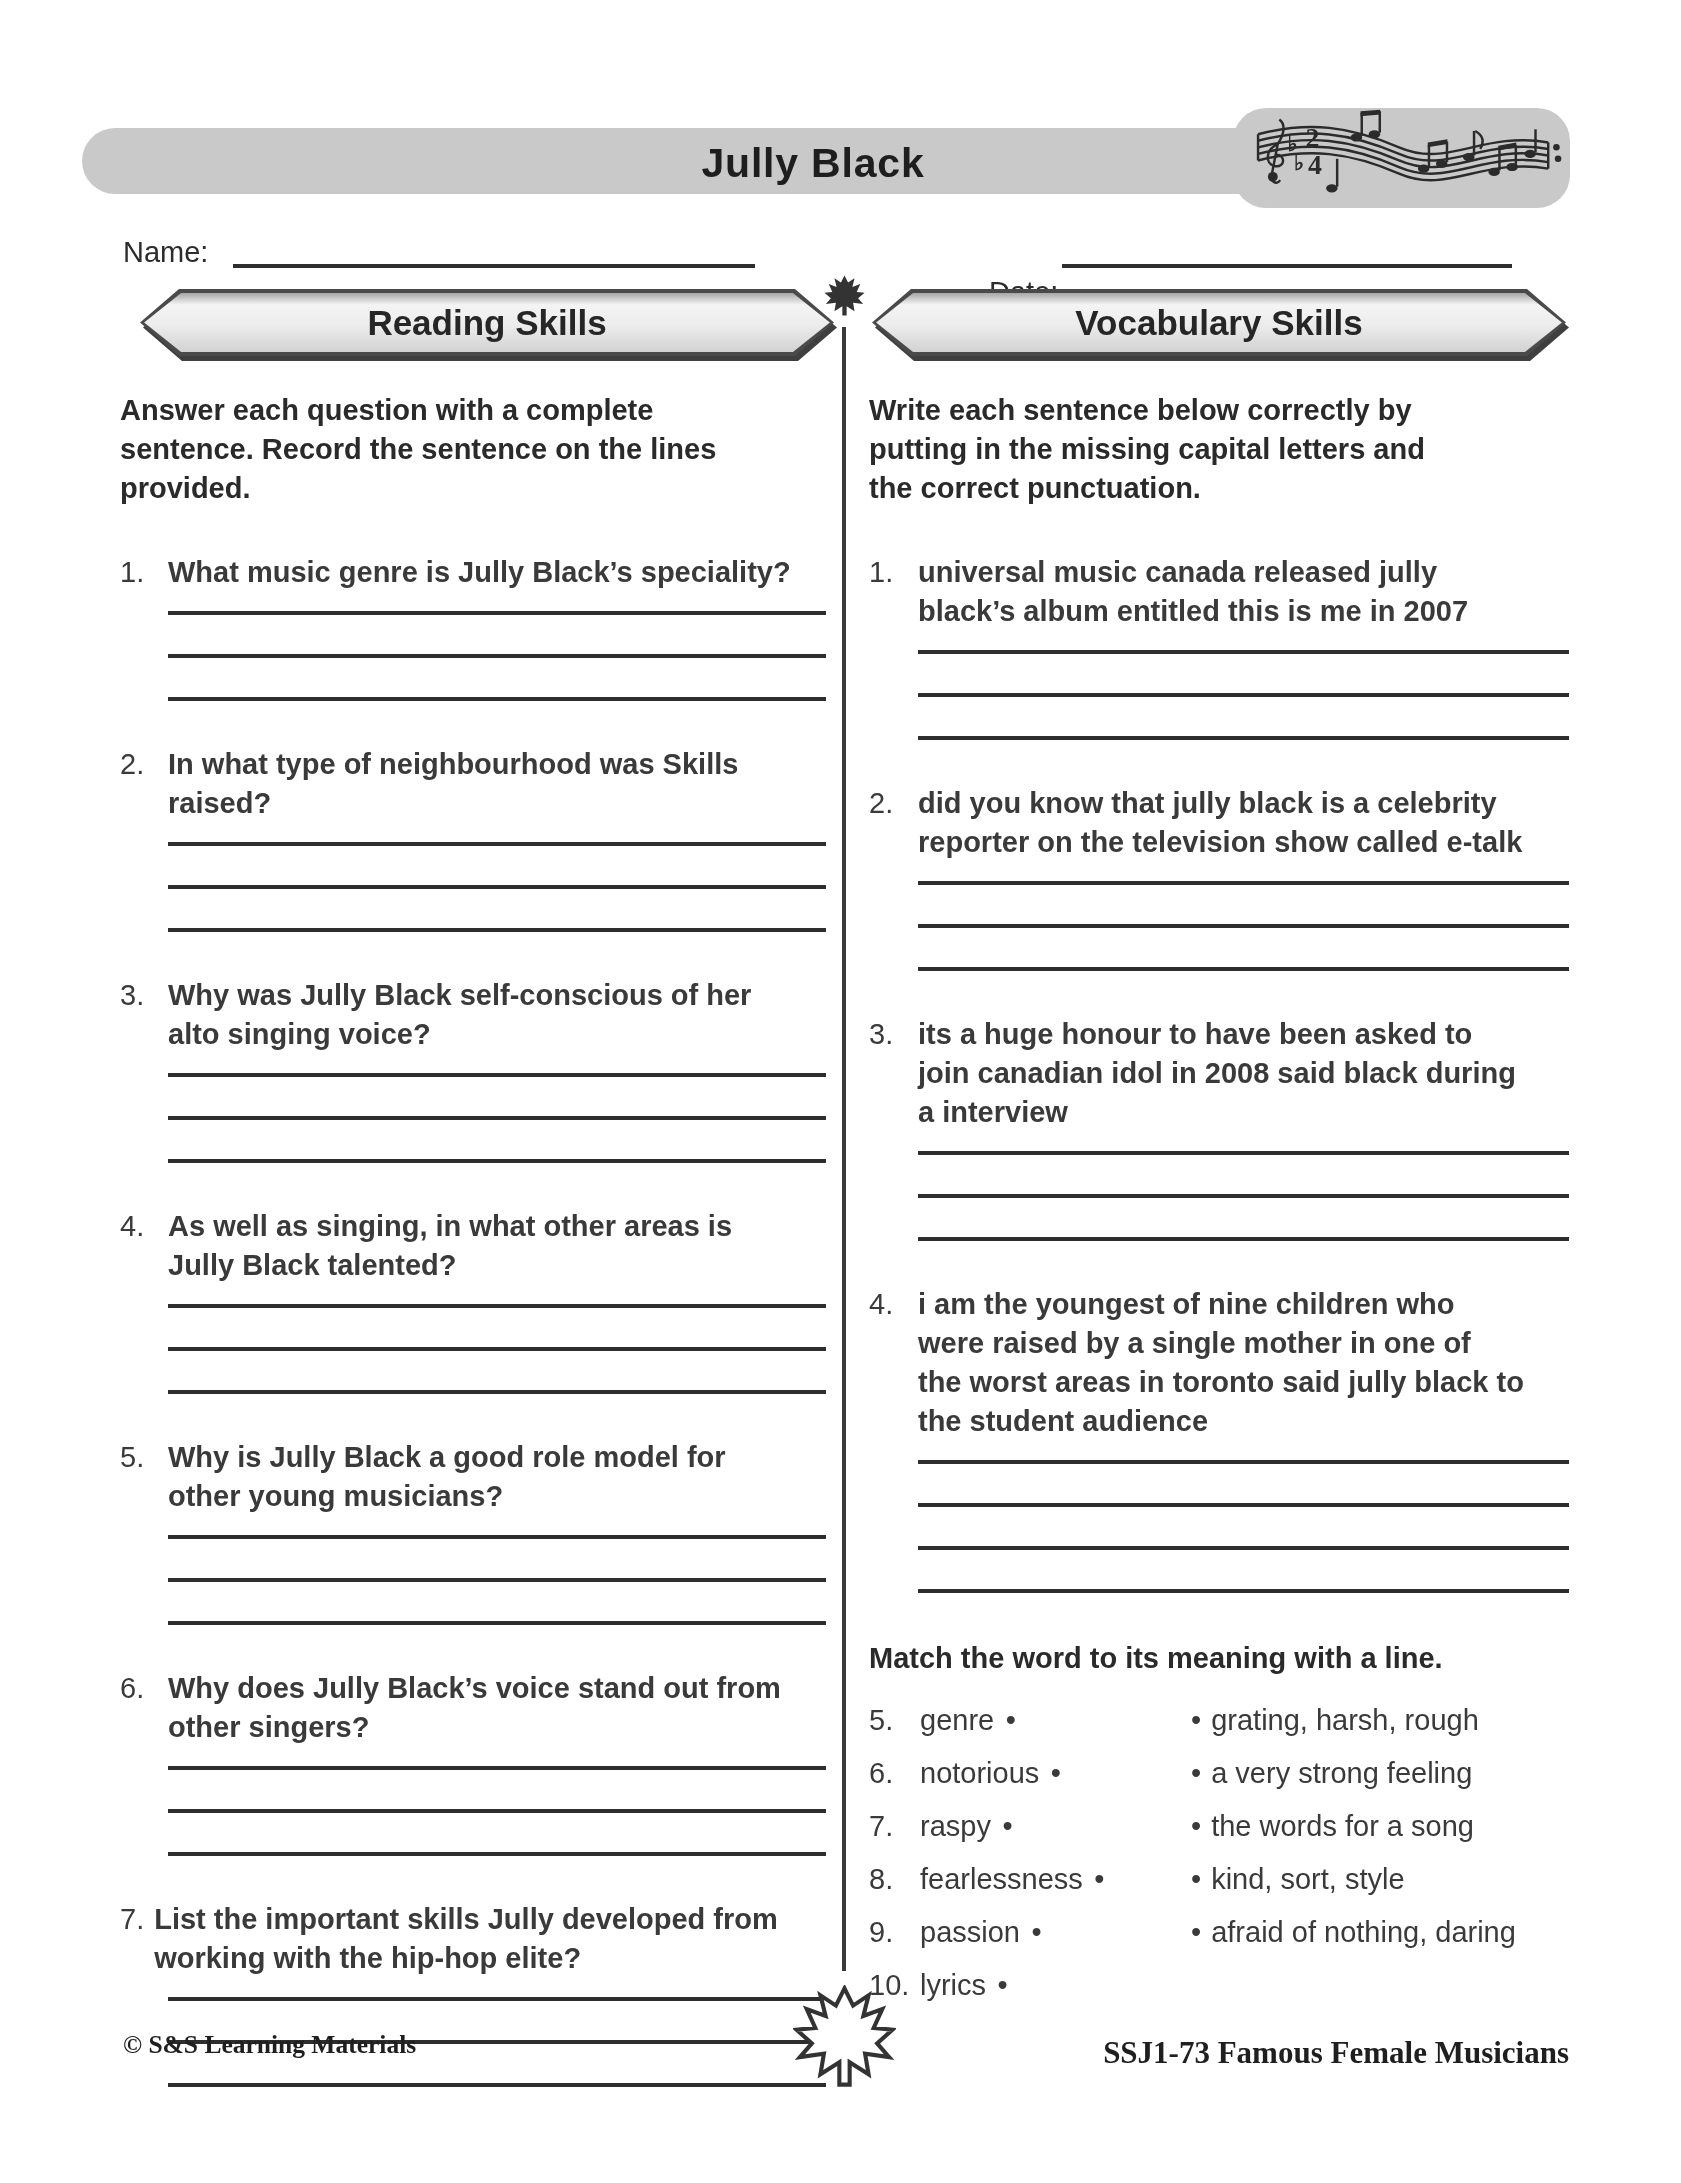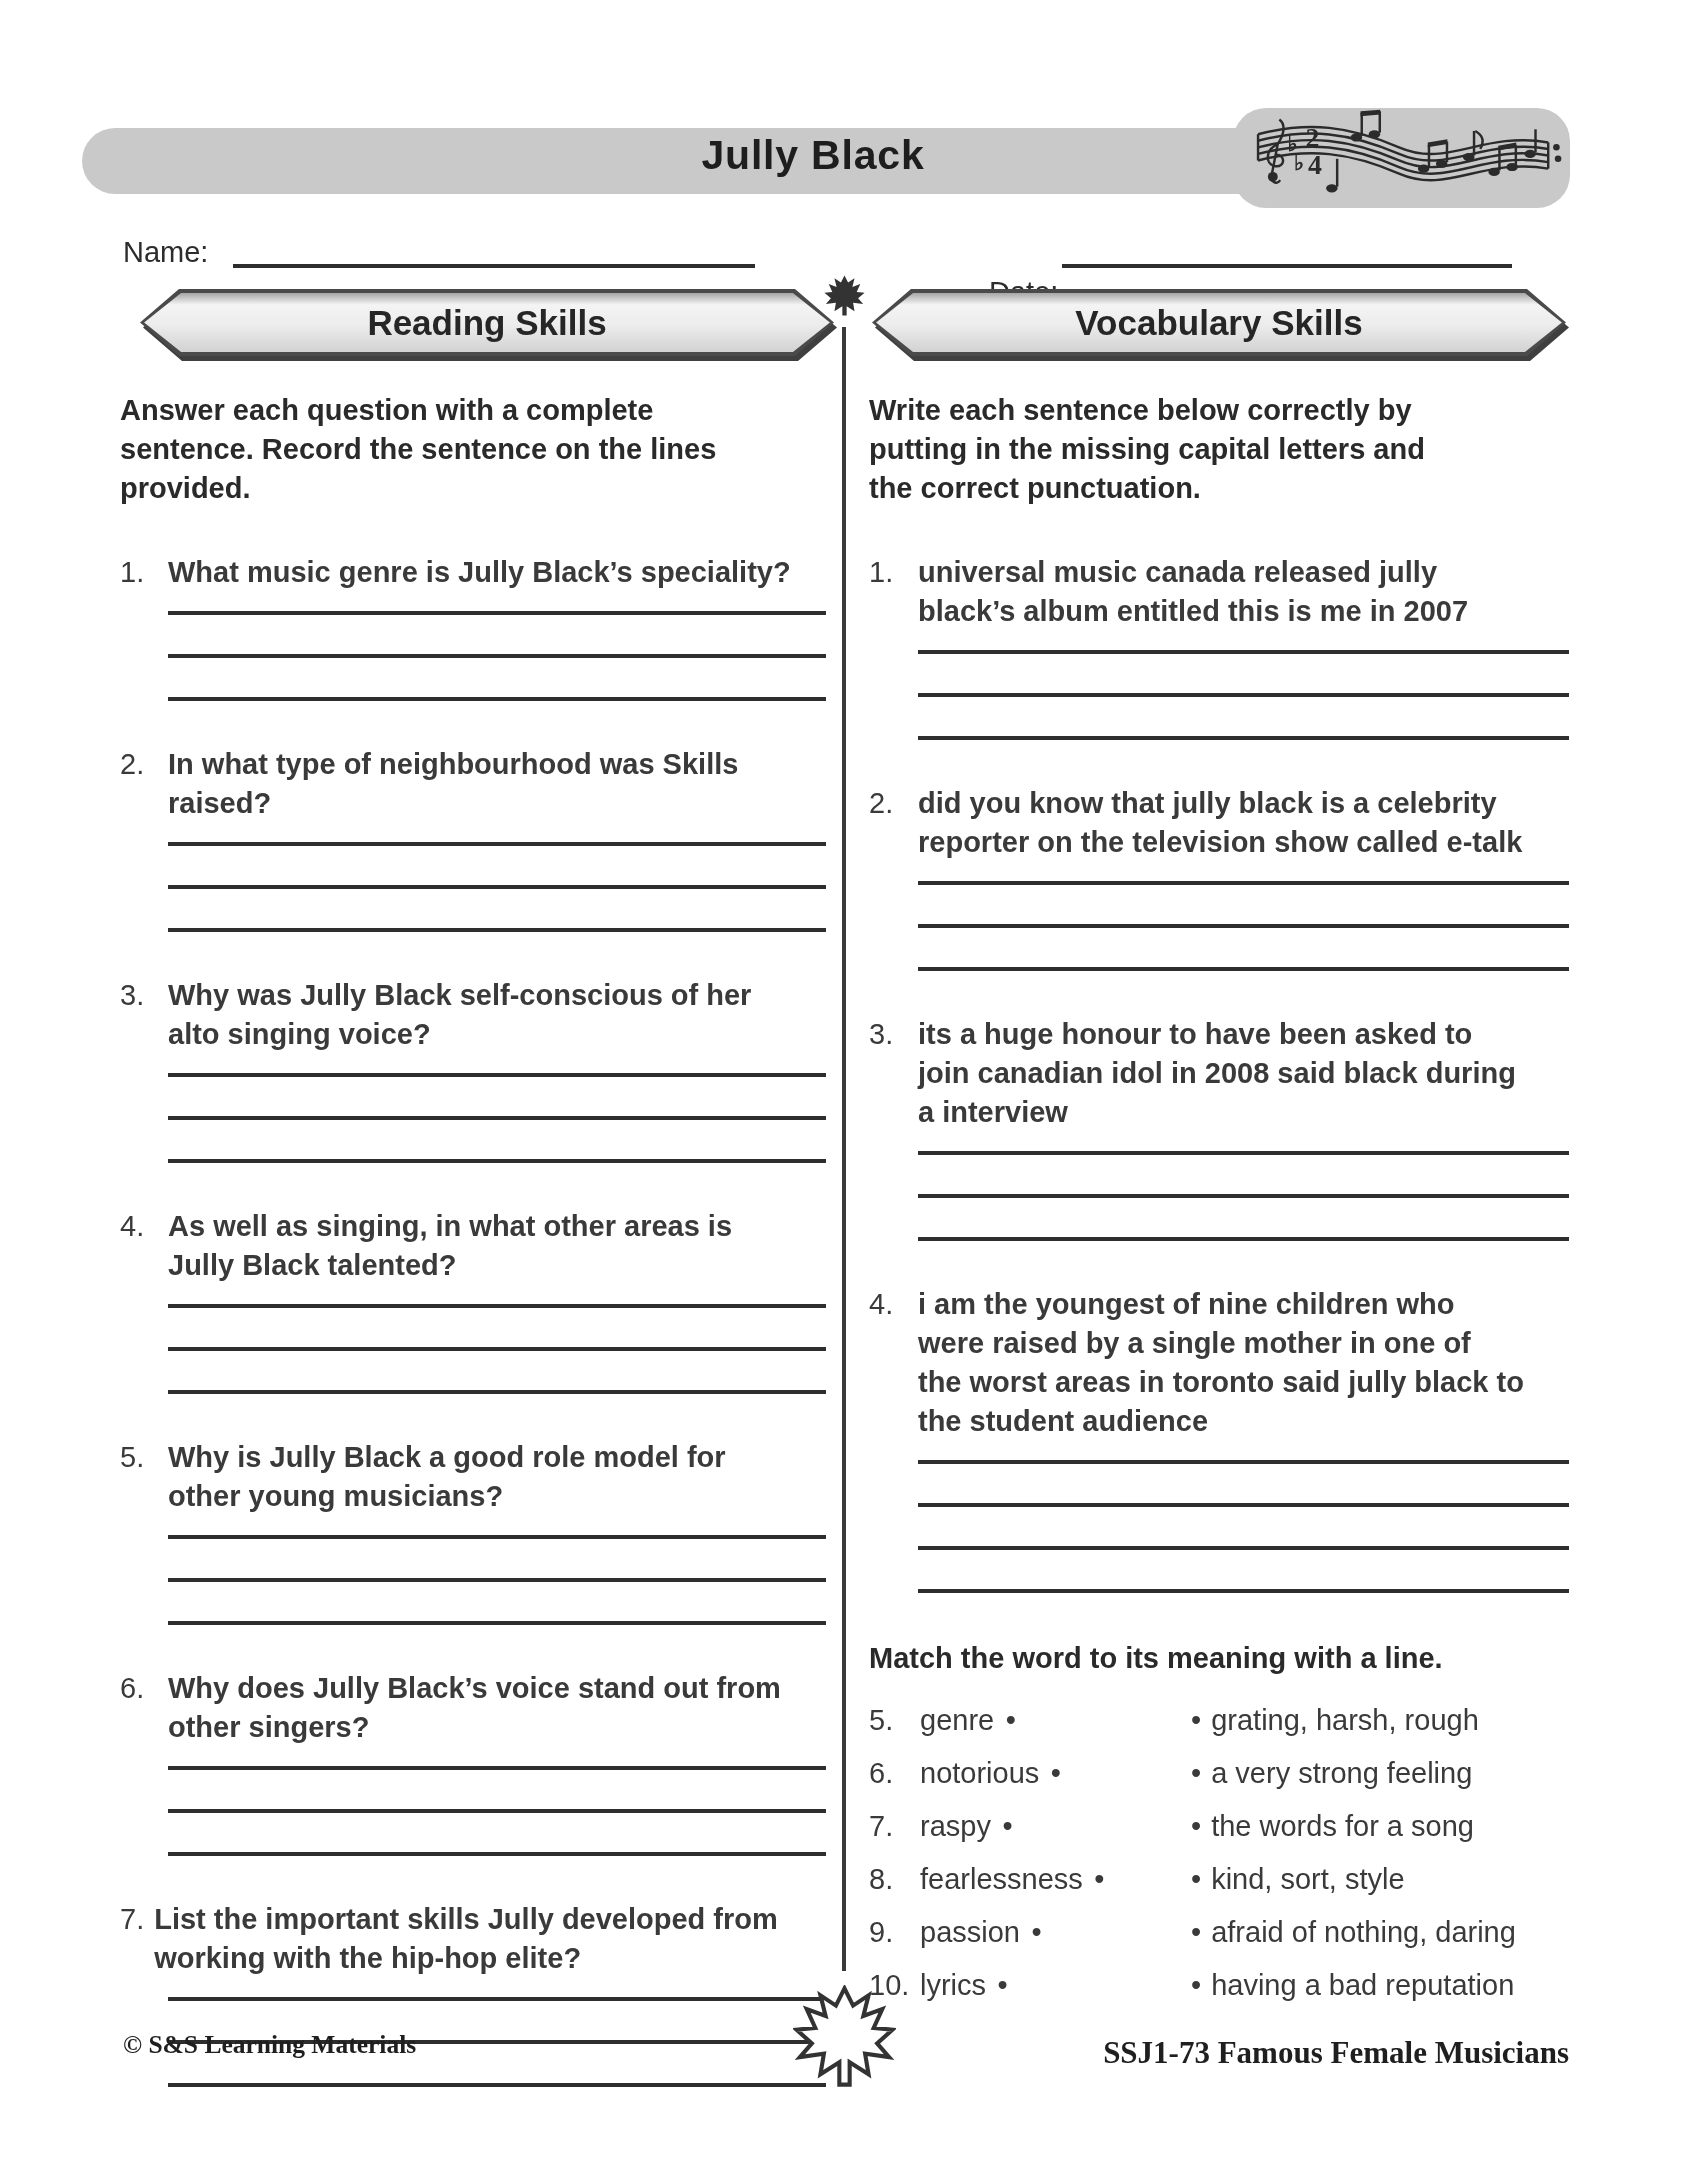--- a/index.html
+++ b/index.html
@@ -2,21 +2,21 @@
 <html style="font-size:13px"><head>
 <meta charset="utf-8">
 <style>
   html,body{margin:0;padding:0;background:#fff;}
   .page{position:relative;width:1682px;height:2183px;background:#fff;overflow:hidden;
         font-family:"Liberation Sans","DejaVu Sans",sans-serif;color:#3a3a3a;}
 
   
   .title-banner{position:absolute;left:82px;top:128px;width:1462px;height:66px;
                 background:#c9c9c9;border-radius:33px;}
-  .title-text{position:absolute;left:82px;top:128px;width:1462px;height:54px;
+  .title-text{position:absolute;left:82px;top:136px;width:1462px;height:54px;
               display:flex;align-items:center;justify-content:center;
               font-size:41px;font-weight:bold;color:#1e1e1e;letter-spacing:0.8px;}
   .music-box{position:absolute;left:1233px;top:108px;width:337px;height:100px;
              background:#c9c9c9;border-radius:33px;}
   .music-box svg{position:absolute;inset:0;width:100%;height:100%;}
 
   .name-label{position:absolute;left:123px;top:236px;font-size:29px;color:#2c2c2c;}
   .name-line{position:absolute;left:233px;top:233px;width:522px;height:31px;
              border-bottom:4.1px solid #2e2e2e;}
   .date-label{position:absolute;left:989px;top:236px;font-size:29px;color:#2c2c2c;margin-top:40px;}
@@ -336,21 +336,20 @@
         <span class="mmeaning"><span class="mdot2">•</span><span>kind, sort, style</span></span>
       </div>
       <div class="match-row">
         <span class="mnum">9.</span>
         <span class="mword"><span>passion</span><span class="mdot">•</span></span>
         <span class="mmeaning"><span class="mdot2">•</span><span>afraid of nothing, daring</span></span>
       </div>
       <div class="match-row">
         <span class="mnum">10.</span>
         <span class="mword"><span>lyrics</span><span class="mdot">•</span></span>
-        <span class="mmeaning"><span class="mdot2">•</span><span>having a bad reputation</span></span>
       </div>
     </div>
   </div>
 
   <span class="bottom-leaf">
     <svg viewBox="0 0 60 60">
         <path fill="#ffffff" stroke="#333333" stroke-width="2.4" stroke-linejoin="miter" d="M30,2 L35,12 L44,6 L41,18 L52,14 L47,25 L58,26 L49,34 L56,42 L42,40 L44,52 L33,45 L33,58 L27,58 L27,45 L16,52 L18,40 L4,42 L11,34 L2,26 L13,25 L8,14 L19,18 L16,6 L25,12 Z"></path>
       </svg>
   </span>
   <div class="footer-left">© S&amp;S Learning Materials</div>

